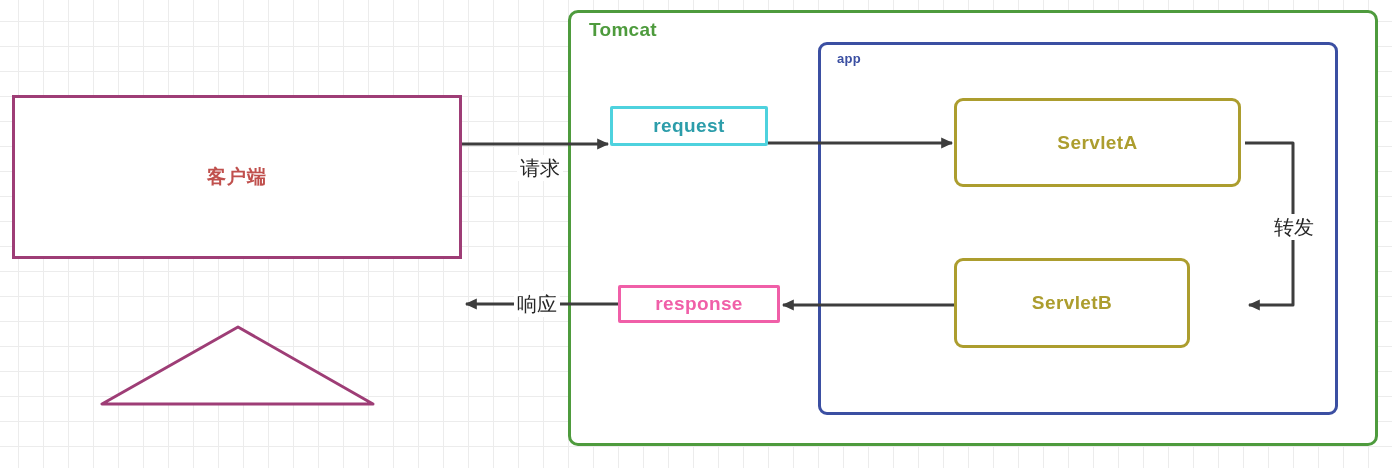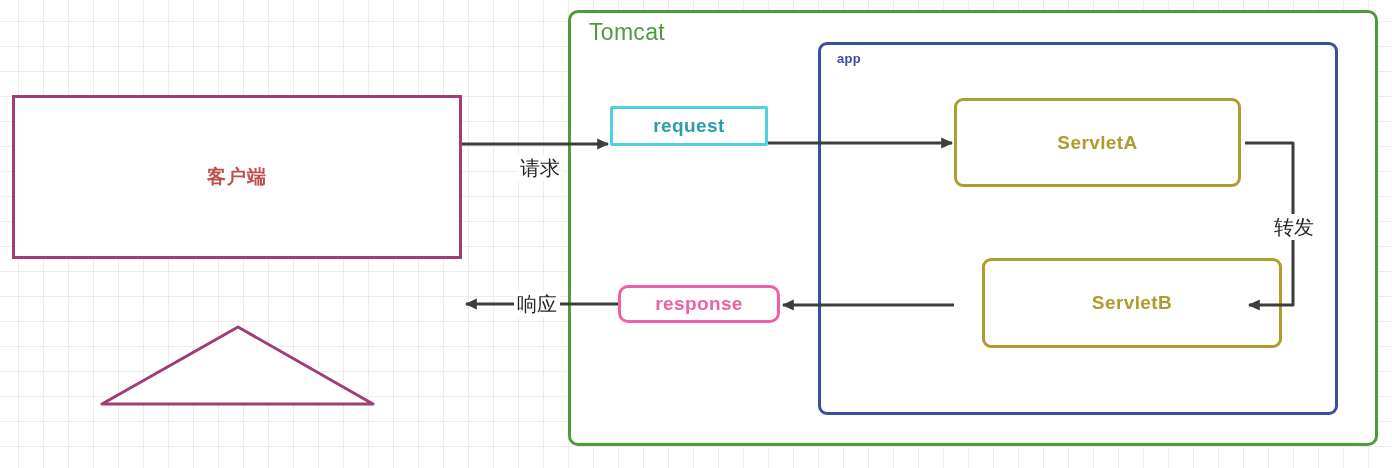--- a/index.html
+++ b/index.html
@@ -21,21 +21,21 @@
 
   .box { position: absolute; background: #ffffff; }
 
   
   .tomcat {
     left: 568px; top: 10px; width: 810px; height: 436px;
     border: 3px solid #4e9b3d; border-radius: 10px; z-index: 1;
   }
   .tomcat-label {
     position: absolute; left: 18px; top: 6px;
-    color: #4e9b3d; font-size: 23px; font-weight: 400; letter-spacing: .3px;
+    color: #4e9b3d; font-size: 19px; font-weight: 700; letter-spacing: .3px;
   }
   .app {
     left: 818px; top: 42px; width: 520px; height: 373px;
     border: 3px solid #3b4fa2; border-radius: 9px; z-index: 2;
   }
   .app-label {
     position: absolute; left: 16px; top: 6px;
     color: #3b4fa2; font-size: 13px; font-weight: 600; letter-spacing: .3px;
   }
 
@@ -48,25 +48,25 @@
   .client-label { color: #c0504d; font-size: 19px; letter-spacing: 1px; }
 
   
   .node {
     display: flex; align-items: center; justify-content: center;
     font-size: 19px; font-weight: 600; letter-spacing: .4px; z-index: 3;
   }
   .request  { left: 610px; top: 106px; width: 158px; height: 40px;
               border: 3px solid #4ed2de; color: #2c9daa; border-radius: 2px; }
   .response { left: 618px; top: 285px; width: 162px; height: 38px;
-              border: 3px solid #f05fa8; color: #f05fa8; border-radius: 10px; }
+              border: 3px solid #f05fa8; color: #f05fa8; border-radius: 2px; }
   .servlet-a { left: 954px; top: 98px;  width: 287px; height: 89px;
                border: 3px solid #ac9d2e; color: #ac9d2e; border-radius: 9px; }
-  .servlet-b { left: 954px; top: 258px; width: 300px; height: 90px;
-               border: 3px solid #ac9d2e; color: #ac9d2e; border-radius: 9px; margin-left: 28px; }
+  .servlet-b { left: 954px; top: 258px; width: 236px; height: 90px;
+               border: 3px solid #ac9d2e; color: #ac9d2e; border-radius: 9px; }
 
   
   .wires { position: absolute; left: 0; top: 0; z-index: 4; pointer-events: none; }
 
   
   .edge-label {
     position: absolute; z-index: 5;
     background: #ffffff; color: #262626;
     font-size: 20px; line-height: 1.2; padding: 1px 3px;
     transform: translate(-50%, -50%); white-space: nowrap;

